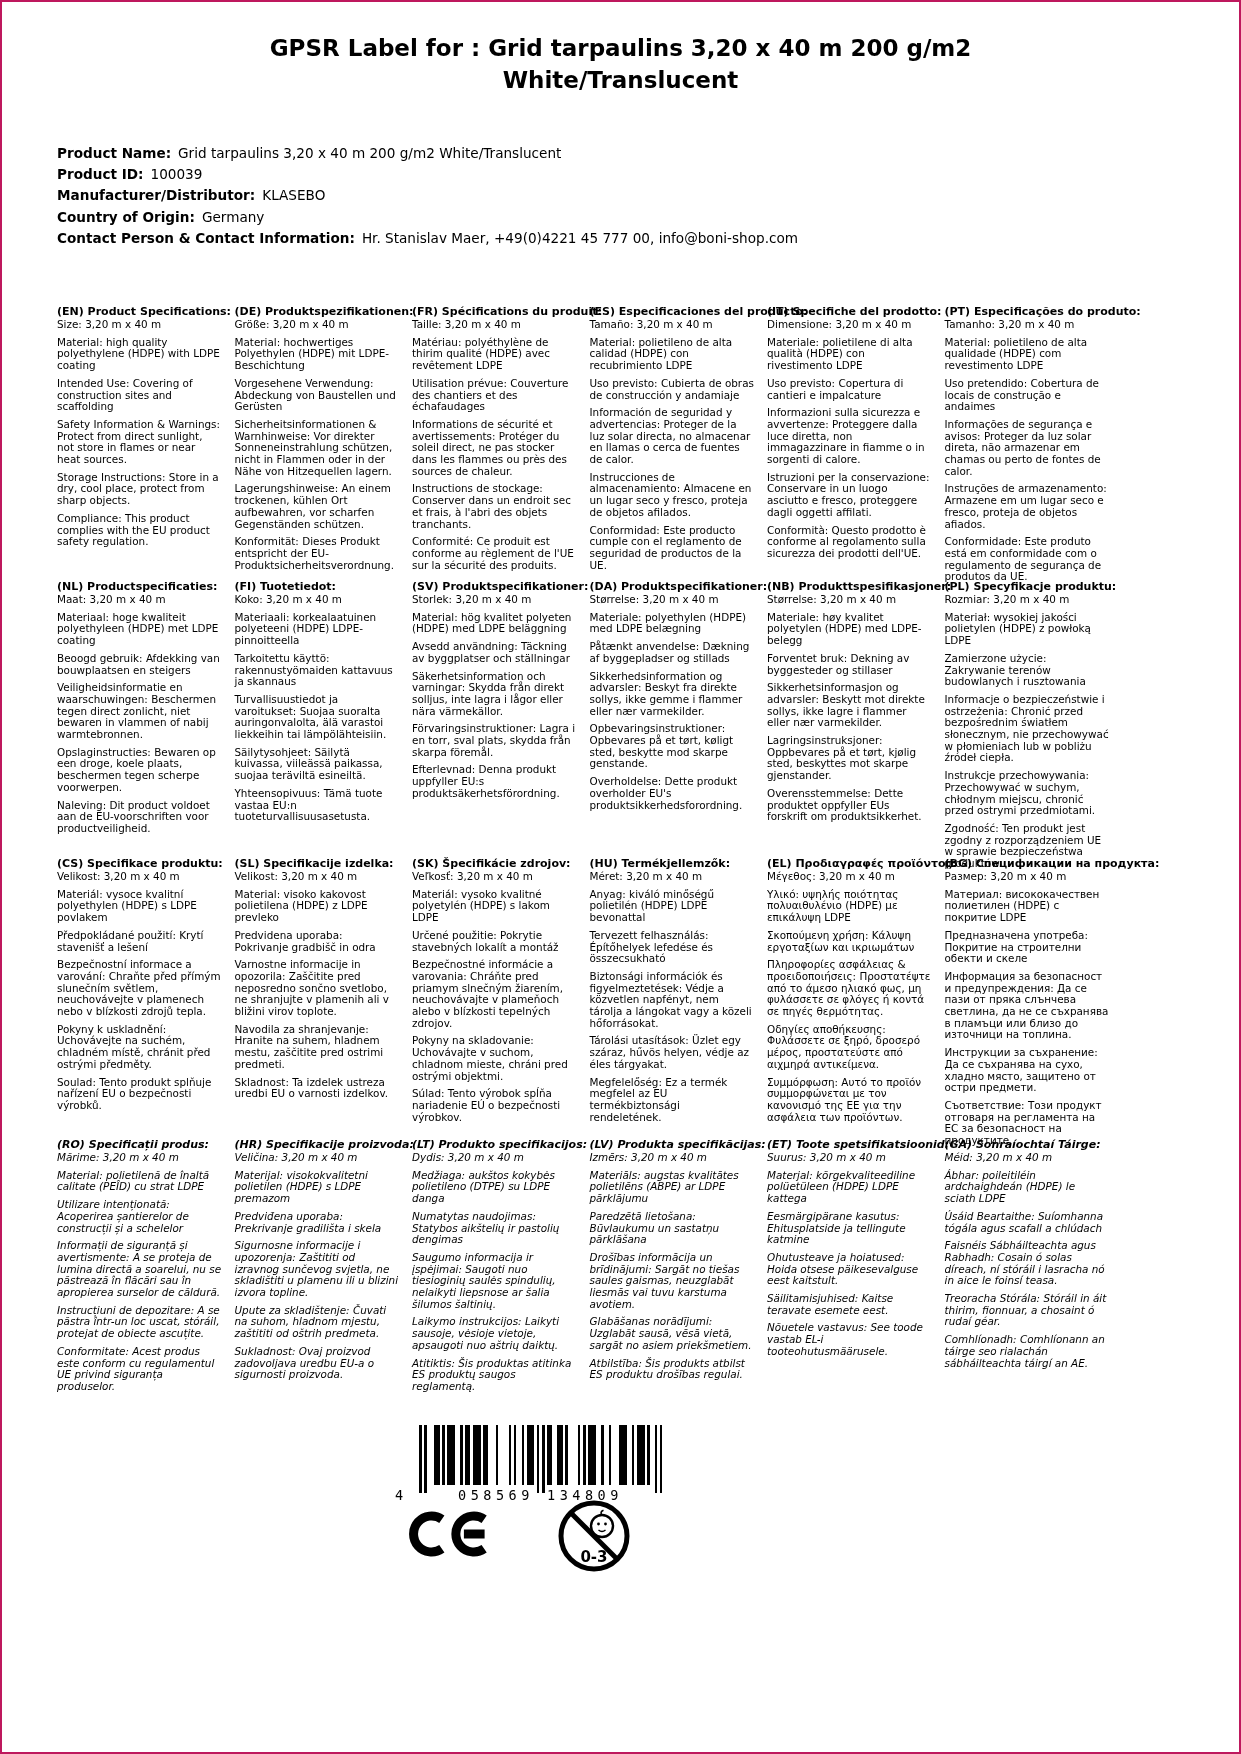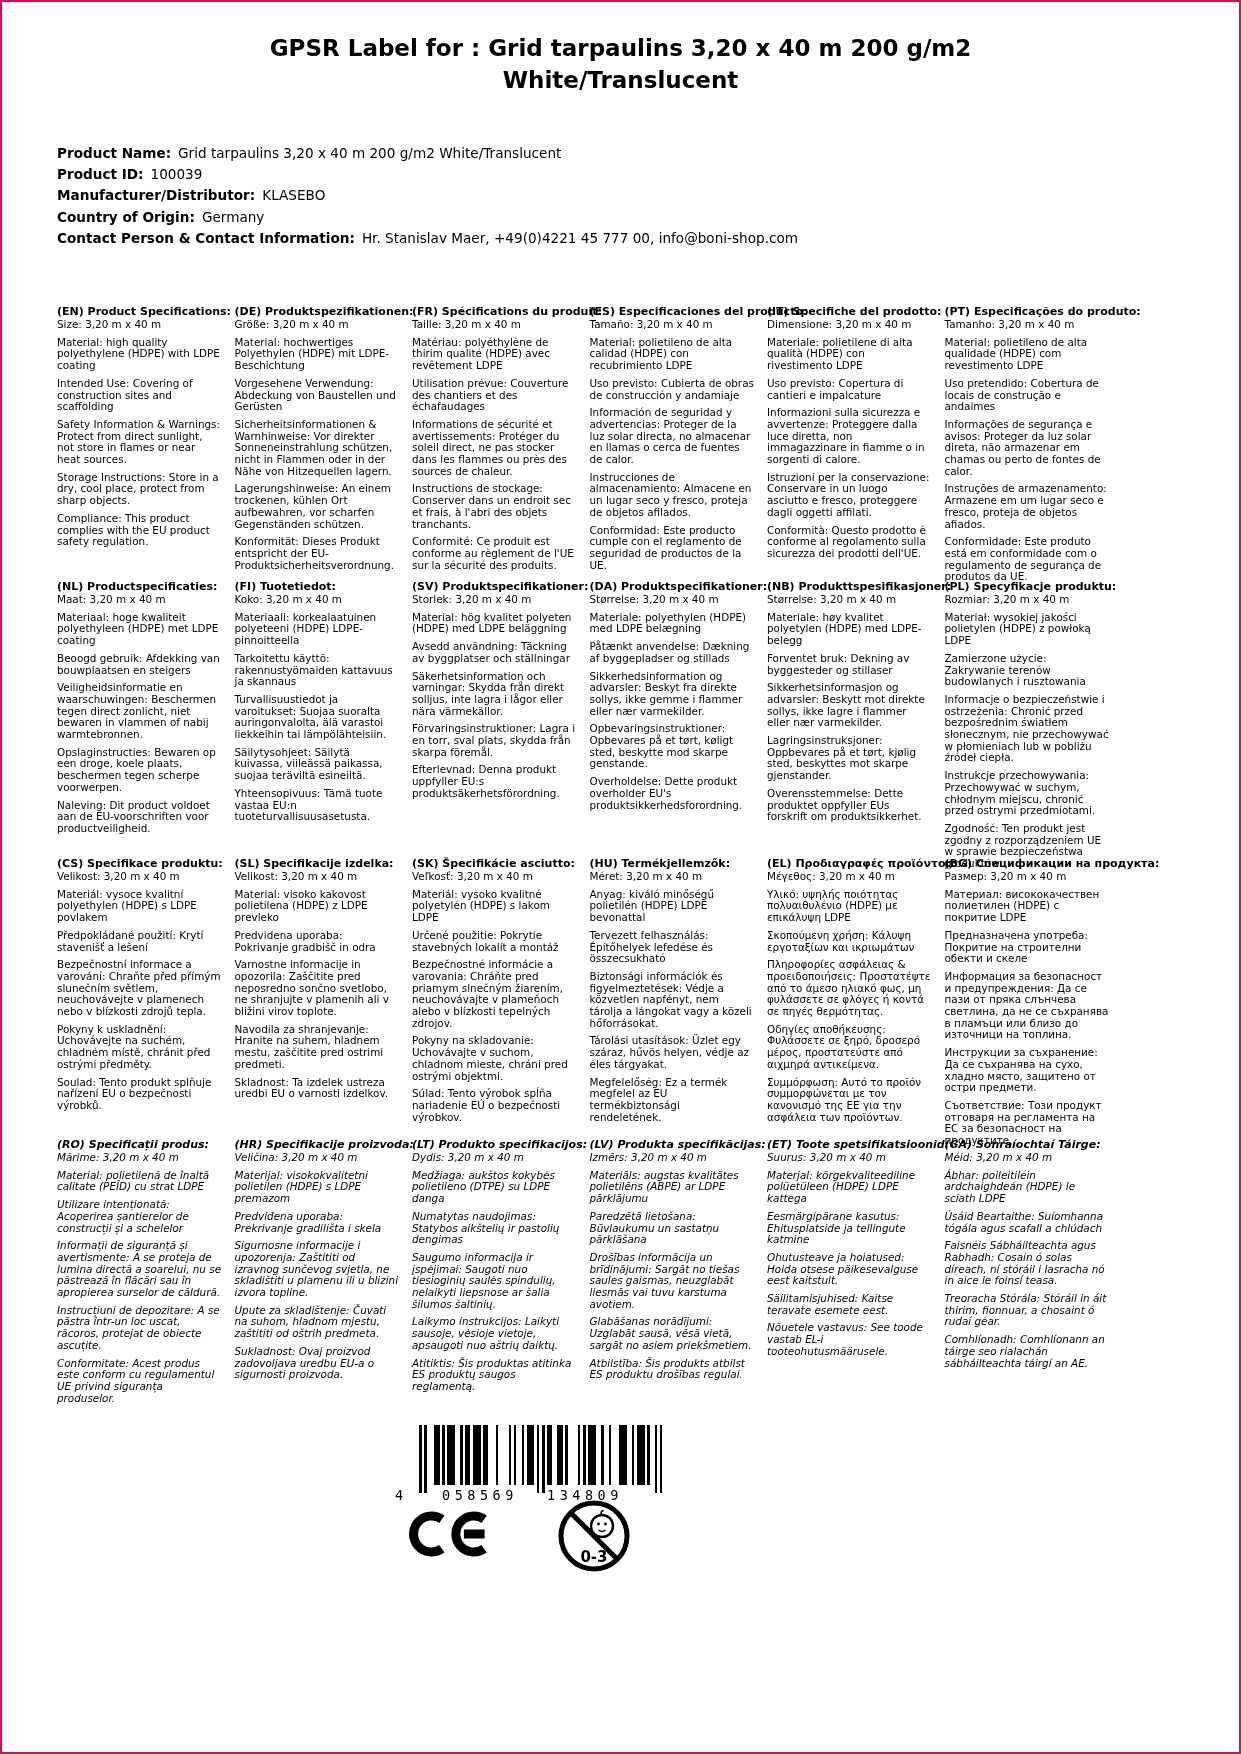--- a/index.html
+++ b/index.html
@@ -31,21 +31,21 @@
   .barcode{position:absolute;left:417px;top:1423px;width:245px;height:80px;}
   .bars{position:absolute;left:0;top:0;white-space:nowrap;font-size:0;}
   .module{display:inline-block;width:2.57px;height:60px;vertical-align:top;}
   .module.on{background:#000;}
   .module.guard{height:68px;}
   .bc-num{
     position:absolute;top:61px;font-family:"DejaVu Sans Mono",monospace;
     font-size:13.5px;line-height:18px;background:transparent;
   }
   .bc-first{left:-24px;}
-  .bc-g1{left:6px;width:110px;text-align:center;letter-spacing:4.5px;}
+  .bc-g1{left:22px;width:110px;text-align:center;letter-spacing:4.5px;}
   .bc-g2{left:128px;width:110px;letter-spacing:4.5px;}
   .ce-mark{position:absolute;left:407px;top:1505px;}
   .age-warning{position:absolute;left:555px;top:1497px;}
 </style>
 </head>
 <body>
 
 <div class="page">
 
   <div class="title">
@@ -186,21 +186,21 @@
       <div class="block">
         <h4>(SL) Specifikacije izdelka:</h4>
         <p>Velikost: 3,20 m x 40 m</p>
         <p>Material: visoko kakovost polietilena (HDPE) z LDPE prevleko</p>
         <p>Predvidena uporaba: Pokrivanje gradbišč in odra</p>
         <p>Varnostne informacije in opozorila: Zaščitite pred neposredno sončno svetlobo, ne shranjujte v plamenih ali v bližini virov toplote.</p>
         <p>Navodila za shranjevanje: Hranite na suhem, hladnem mestu, zaščitite pred ostrimi predmeti.</p>
         <p>Skladnost: Ta izdelek ustreza uredbi EU o varnosti izdelkov.</p>
       </div>
       <div class="block">
-        <h4>(SK) Špecifikácie asciutto:</h4>
+        <h4>(SK) Špecifikácie zdrojov:</h4>
         <p>Veľkosť: 3,20 m x 40 m</p>
         <p>Materiál: vysoko kvalitné polyetylén (HDPE) s lakom LDPE</p>
         <p>Určené použitie: Pokrytie stavebných lokalít a montáž</p>
         <p>Bezpečnostné informácie a varovania: Chráňte pred priamym slnečným žiarením, neuchovávajte v plameňoch alebo v blízkosti tepelných zdrojov.</p>
         <p>Pokyny na skladovanie: Uchovávajte v suchom, chladnom mieste, chráni pred ostrými objektmi.</p>
         <p>Súlad: Tento výrobok spĺňa nariadenie EÚ o bezpečnosti výrobkov.</p>
       </div>
       <div class="block">
         <h4>(HU) Termékjellemzők:</h4>
         <p>Méret: 3,20 m x 40 m</p>
@@ -229,21 +229,21 @@
         <p>Съответствие: Този продукт отговаря на регламента на ЕС за безопасност на продуктите.</p>
       </div>
     </div>
   <div class="lang-row row-3">
       <div class="block">
         <h4>(RO) Specificații produs:</h4>
         <p>Mărime: 3,20 m x 40 m</p>
         <p>Material: polietilenă de înaltă calitate (PEÎD) cu strat LDPE</p>
         <p>Utilizare intenționată: Acoperirea șantierelor de construcții și a schelelor</p>
         <p>Informații de siguranță și avertismente: A se proteja de lumina directă a soarelui, nu se păstrează în flăcări sau în apropierea surselor de căldură.</p>
-        <p>Instrucțiuni de depozitare: A se păstra într-un loc uscat, răcoros, protejat de obiecte ascuțite.</p>
+        <p>Instrucțiuni de depozitare: A se păstra într-un loc uscat, stóráil, protejat de obiecte ascuțite.</p>
         <p>Conformitate: Acest produs este conform cu regulamentul UE privind siguranța produselor.</p>
       </div>
       <div class="block">
         <h4>(HR) Specifikacije proizvoda:</h4>
         <p>Veličina: 3,20 m x 40 m</p>
         <p>Materijal: visokokvalitetni polietilen (HDPE) s LDPE premazom</p>
         <p>Predviđena uporaba: Prekrivanje gradilišta i skela</p>
         <p>Sigurnosne informacije i upozorenja: Zaštititi od izravnog sunčevog svjetla, ne skladištiti u plamenu ili u blizini izvora topline.</p>
         <p>Upute za skladištenje: Čuvati na suhom, hladnom mjestu, zaštititi od oštrih predmeta.</p>
         <p>Sukladnost: Ovaj proizvod zadovoljava uredbu EU-a o sigurnosti proizvoda.</p>

